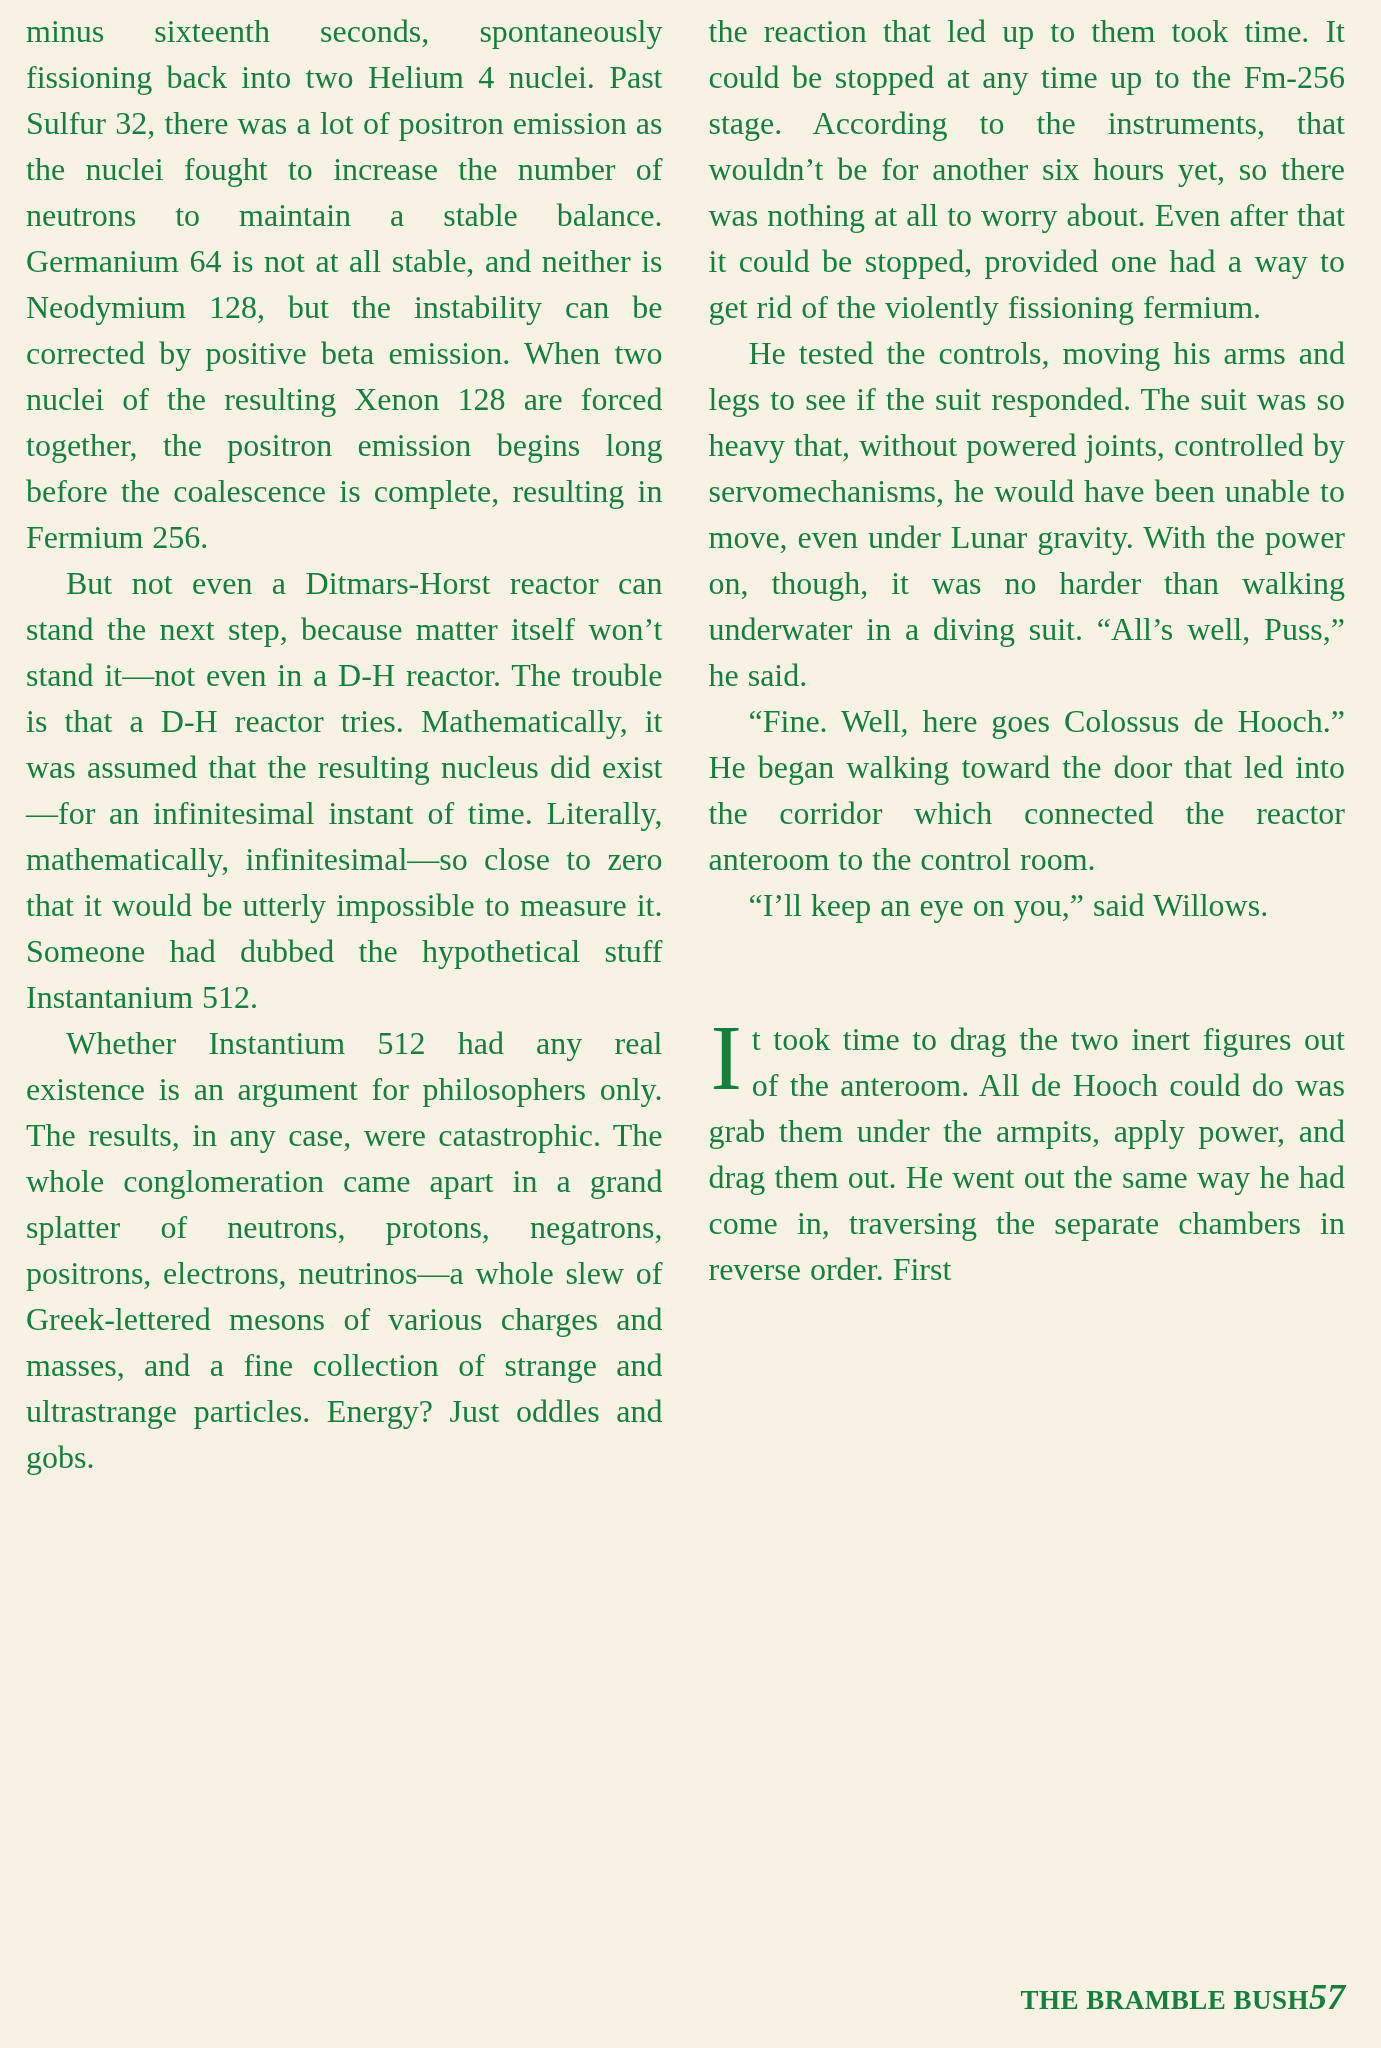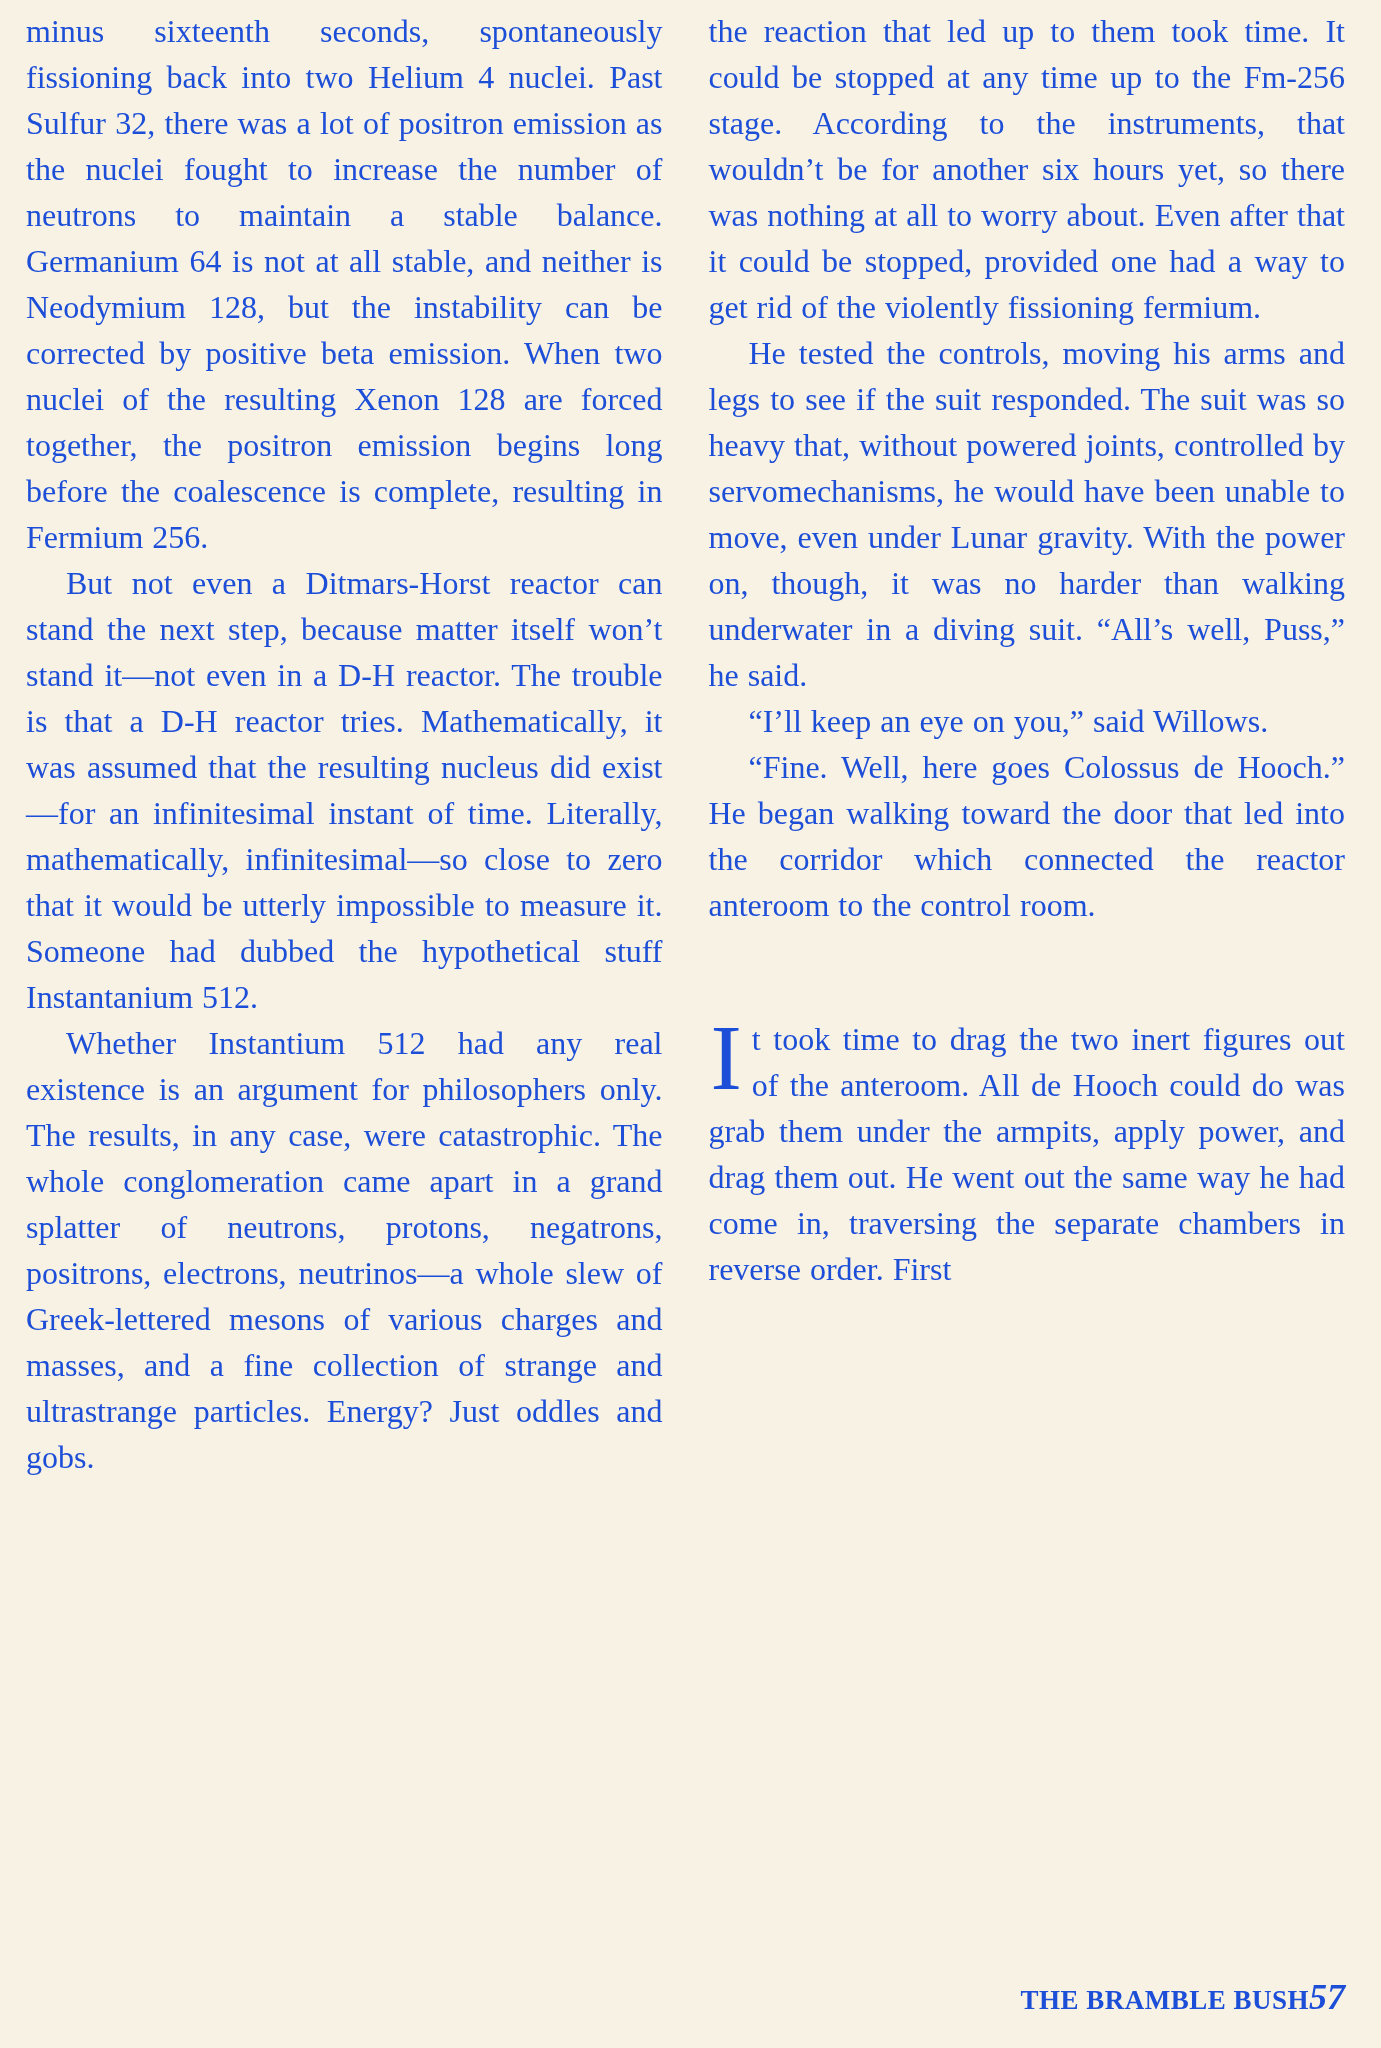--- a/index.html
+++ b/index.html
@@ -67,32 +67,32 @@
   }
   .page-number {
     font-weight: 700;
     font-size: 36px;
     font-style: italic;
   }
 </style>
 </head>
 <body>
 
-<div class="page" style="background: rgb(247, 242, 227); color: #1d4ed8;">
+<div class="page" style="background: rgb(247, 242, 227); color: #15803d;">
   <div class="columns">
     <div class="col">
         <p class="para"><span>minus sixteenth seconds, spontaneously fissioning back into two Helium 4 nuclei. Past Sulfur 32, there was a lot of positron emission as the nuclei fought to increase the number of neutrons to maintain a stable balance. Germanium 64 is not at all stable, and neither is Neodymium 128, but the instability can be corrected by positive beta emission. When two nuclei of the resulting Xenon 128 are forced together, the positron emission begins long before the coalescence is complete, resulting in Fermium 256.</span></p>
         <p class="para indent"><span>But not even a Ditmars-Horst reactor can stand the next step, because matter itself won’t stand it—not even in a D-H reactor. The trouble is that a D-H reactor </span><span class="italic">tries</span><span>. Mathematically, it was assumed that the resulting nucleus did exist—for an infinitesimal instant of time. Literally, mathematically, infinitesimal—so close to zero that it would be utterly impossible to measure it. Someone had dubbed the hypothetical stuff Instantanium 512.</span></p>
         <p class="para indent"><span>Whether Instantium 512 had any real existence is an argument for philosophers only. The results, in any case, were catastrophic. The whole conglomeration came apart in a grand splatter of neutrons, protons, negatrons, positrons, electrons, neutrinos—a whole slew of Greek-lettered mesons of various charges and masses, and a fine collection of strange and ultrastrange particles. Energy? Just oddles and gobs.</span></p>
       </div>
     <div class="col">
         <p class="para"><span>the reaction that led up to them took time. It could be stopped at any time up to the Fm-256 stage. According to the instruments, that wouldn’t be for another six hours yet, so there was nothing at all to worry about. Even after that it could be stopped, provided one had a way to get rid of the violently fissioning fermium.</span></p>
         <p class="para indent"><span>He tested the controls, moving his arms and legs to see if the suit responded. The suit was so heavy that, without powered joints, controlled by servomechanisms, he would have been unable to move, even under Lunar gravity. With the power on, though, it was no harder than walking underwater in a diving suit. “All’s well, Puss,” he said.</span></p>
+        <p class="para indent"><span>“Fine. Well, here goes Colossus de Hooch.” He began walking toward the door that led into the corridor which connected the reactor anteroom to the control room.</span></p>
         <p class="para indent"><span>“I’ll keep an eye on you,” said Willows.</span></p>
-        <p class="para indent"><span>“Fine. Well, here goes Colossus de Hooch.” He began walking toward the door that led into the corridor which connected the reactor anteroom to the control room.</span></p>
         <p class="para section-break"><span class="drop-cap">I</span><span>t took time to drag the two inert figures out of the anteroom. All de Hooch could do was grab them under the armpits, apply power, and drag them out. He went out the same way he had come in, traversing the separate chambers in reverse order. First</span></p>
       </div>
   </div>
   <div class="footer">
     <span class="book-title">THE BRAMBLE BUSH</span>
     <span class="page-number">57</span>
   </div>
 </div>
 
 </body></html>

